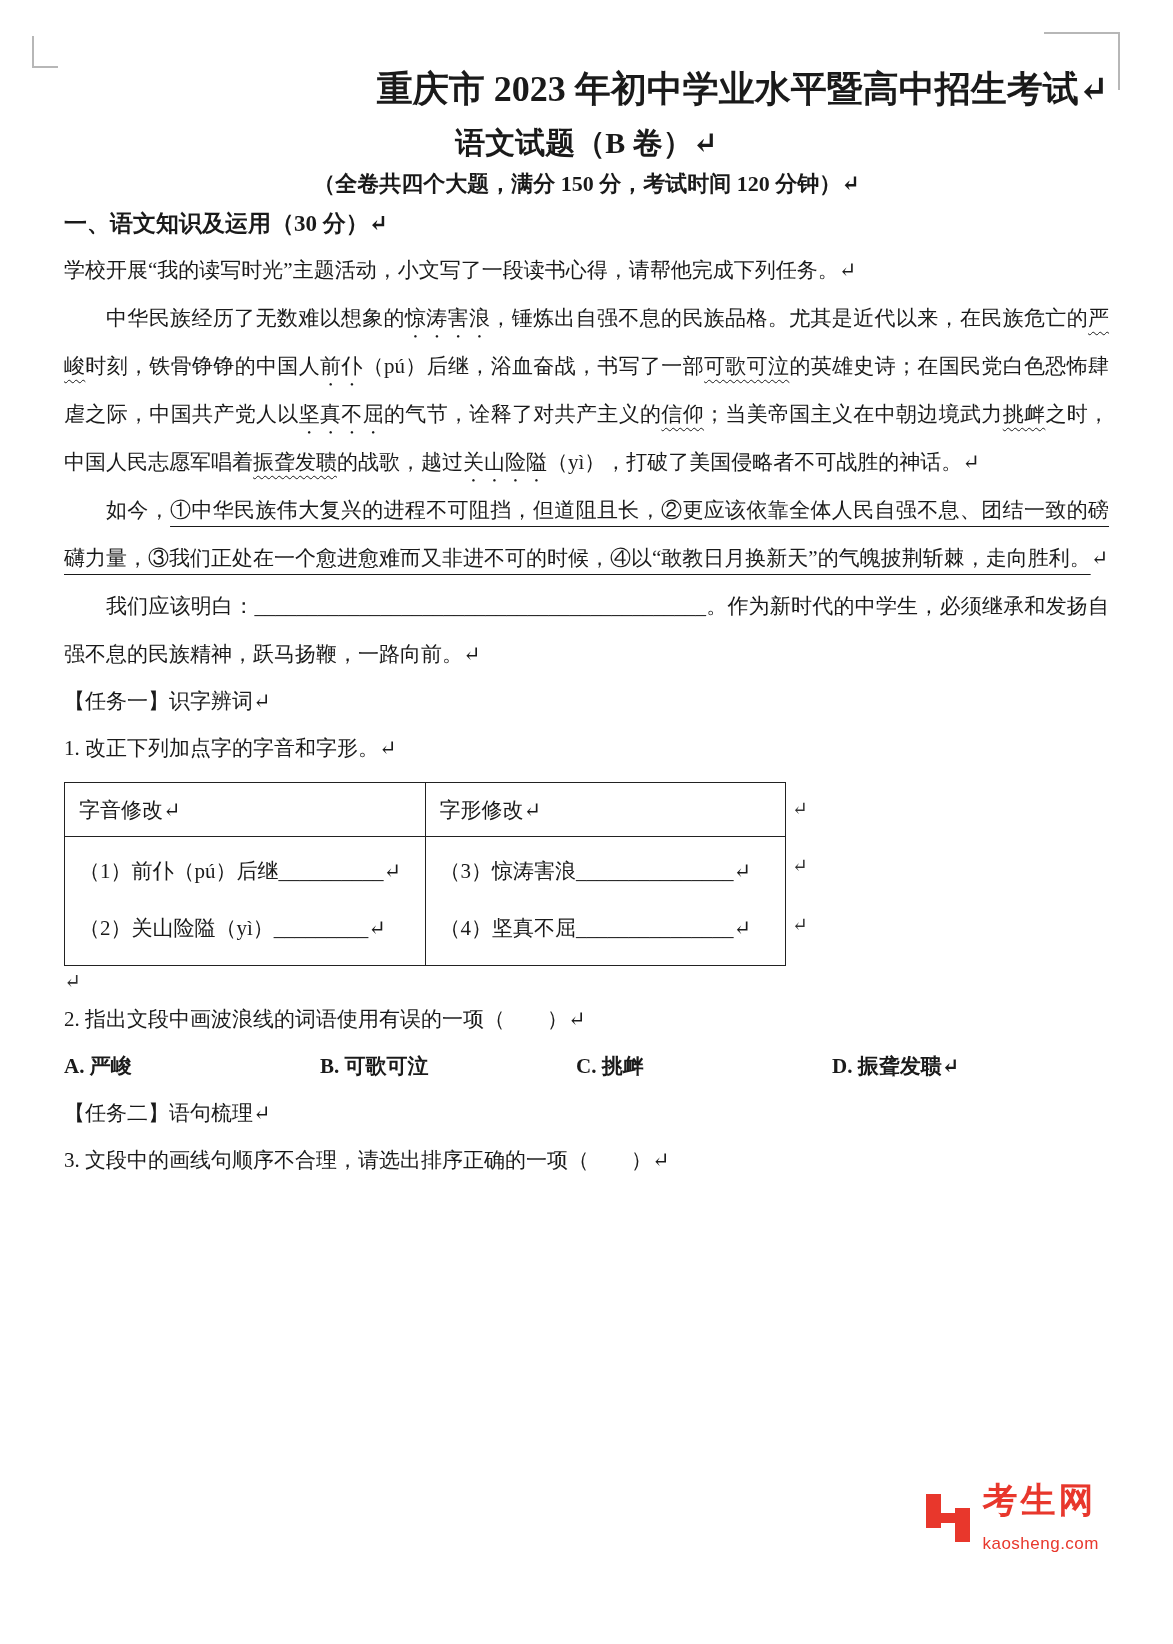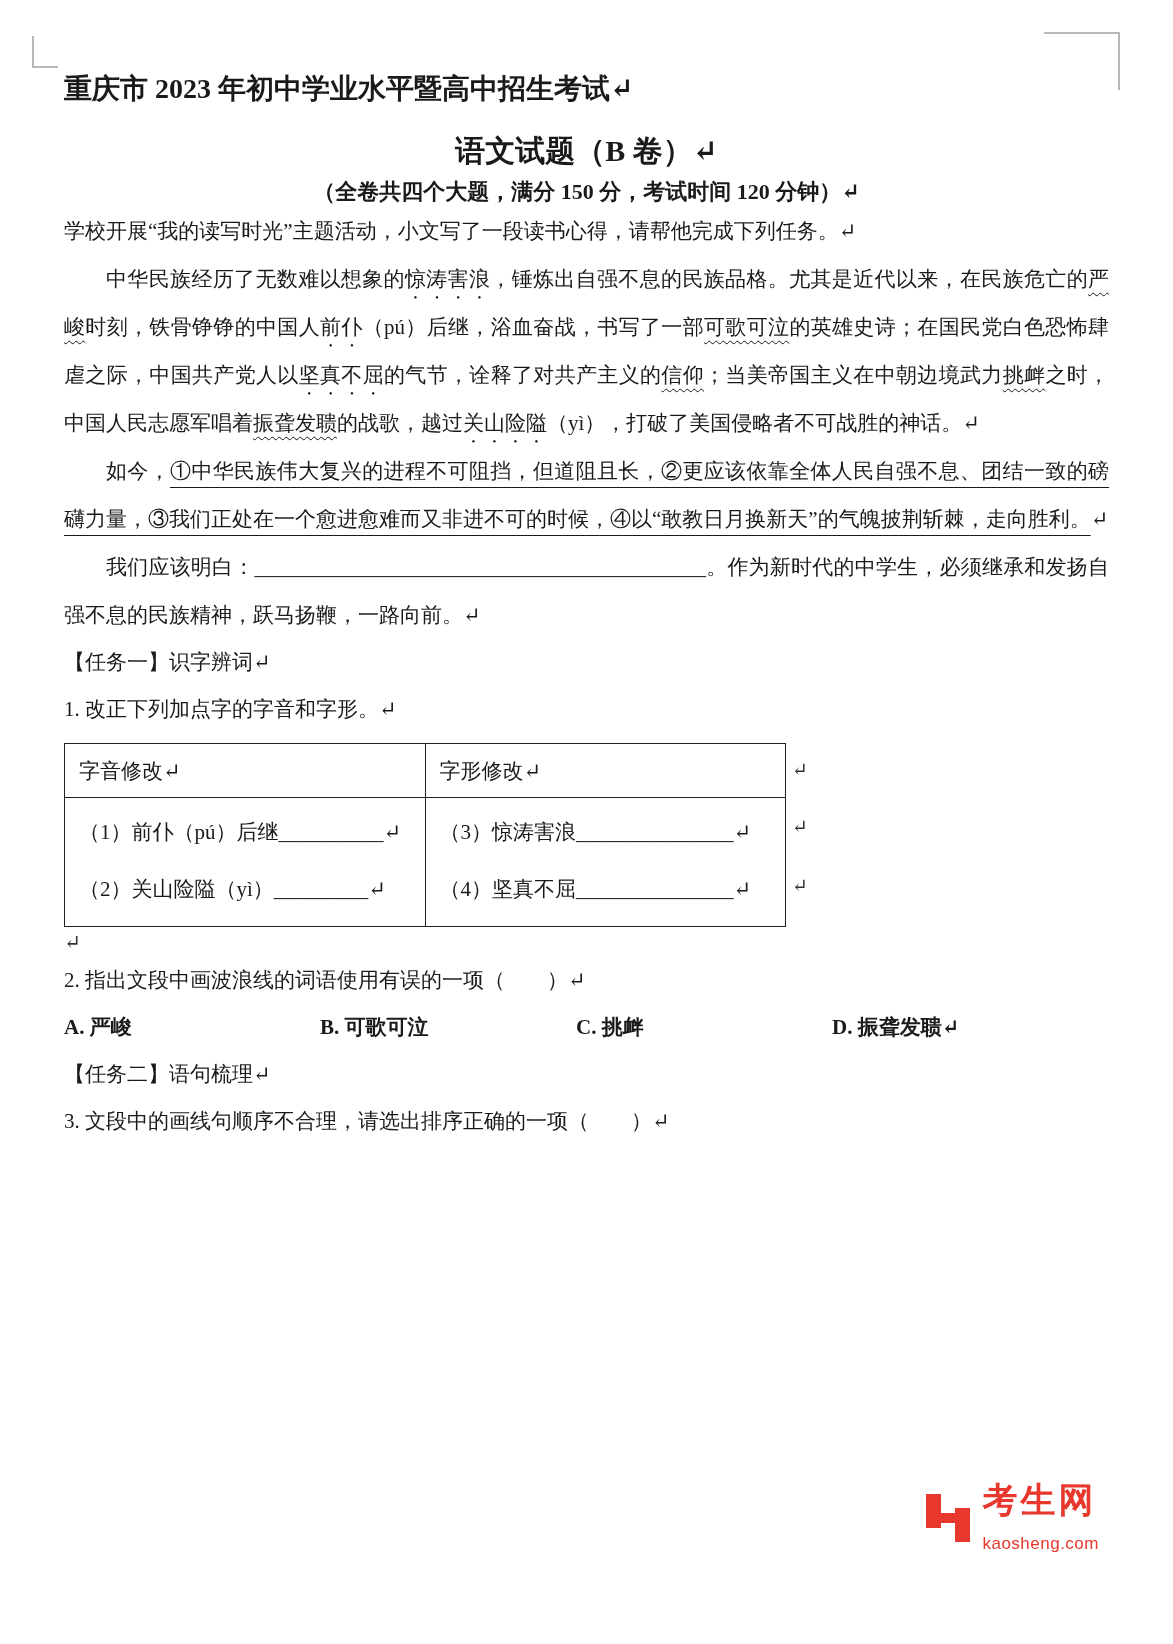--- a/index.html
+++ b/index.html
@@ -7,22 +7,22 @@
   .page {
     position:relative;
     width:1173px; height:1644px;
     background:#ffffff;
     color:#1a1a1a;
     font-family:"Liberation Serif","DejaVu Serif",serif;
     overflow:hidden;
   }
   .content { padding:68px 64px 0 64px; }
 
-  .title   { font-size:28px; line-height:42px; font-weight:700; text-align:left; }
-  .subtitle{ font-size:30px; line-height:42px; font-weight:700; text-align:center; margin-top:20px; }
+  .title   { font-size:36px; line-height:42px; font-weight:700; text-align:right; }
+  .subtitle{ font-size:30px; line-height:42px; font-weight:700; text-align:center; margin-top:12px; }
   .meta    { font-size:22px; line-height:32px; font-weight:700; text-align:center; margin-top:4px; }
 
   .notices { margin-top:14px; }
   .notice-line { font-size:22px; font-weight:700; line-height:47px; }
   .section-heading { font-size:23px; font-weight:700; line-height:47px; }
   .body-line { font-size:21px; line-height:47px; }
   .para { font-size:21px; line-height:48px; text-align:justify; }
   .indent { text-indent:2em; }
 
   .u-wavy {
@@ -89,20 +89,21 @@
   <div class="crop crop-tl"></div>
   <div class="crop crop-tr"></div>
 
   <div class="content">
 
     <h1 class="title">重庆市 2023 年初中学业水平暨高中招生考试↵</h1>
     <h2 class="subtitle">语文试题（B 卷）↵</h2>
     <div class="meta">（全卷共四个大题，满分 150 分，考试时间 120 分钟）↵</div>
 
 
+    <div class="section-heading">一、语文知识及运用（30 分）↵</div>
 
     <div class="body-line">学校开展“我的读写时光”主题活动，小文写了一段读书心得，请帮他完成下列任务。↵</div>
 
     <p class="para indent"><span>中华民族经历了无数难以想象的</span><span class="u-dots">惊涛害浪</span><span>，锤炼出自强不息的民族品格。尤其是近代以来，在民族危亡的</span><span class="u-wavy">严峻</span><span>时刻，铁骨铮铮的中国人</span><span class="u-dots">前仆</span><span>（pú）</span><span>后继，浴血奋战，书写了一部</span><span class="u-wavy">可歌可泣</span><span>的英雄史诗；在国民党白色恐怖肆虐之际，中国共产党人以</span><span class="u-dots">坚真不屈</span><span>的气节，诠释了对共产主义的</span><span class="u-wavy">信仰</span><span>；当美帝国主义在中朝边境武力</span><span class="u-wavy">挑衅</span><span>之时，中国人民志愿军唱着</span><span class="u-wavy">振聋发聩</span><span>的战歌，越过</span><span class="u-dots">关山险隘</span><span>（yì），打破了美国侵略者不可战胜的神话。↵</span></p>
     <p class="para indent"><span>如今，</span><span class="u-line">①中华民族伟大复兴的进程不可阻挡，但道阻且长，②更应该依靠全体人民自强不息、团结一致的磅礴力量，③我们正处在一个愈进愈难而又非进不可的时候，④以“敢教日月换新天”的气魄披荆斩棘，走向胜利。</span><span>↵</span></p>
     <p class="para indent">我们应该明白：___________________________________________。作为新时代的中学生，必须继承和发扬自强不息的民族精神，跃马扬鞭，一路向前。↵</p>
 
     <div class="body-line">【任务一】识字辨词↵</div>
     <div class="body-line">1. 改正下列加点字的字音和字形。↵</div>
 

